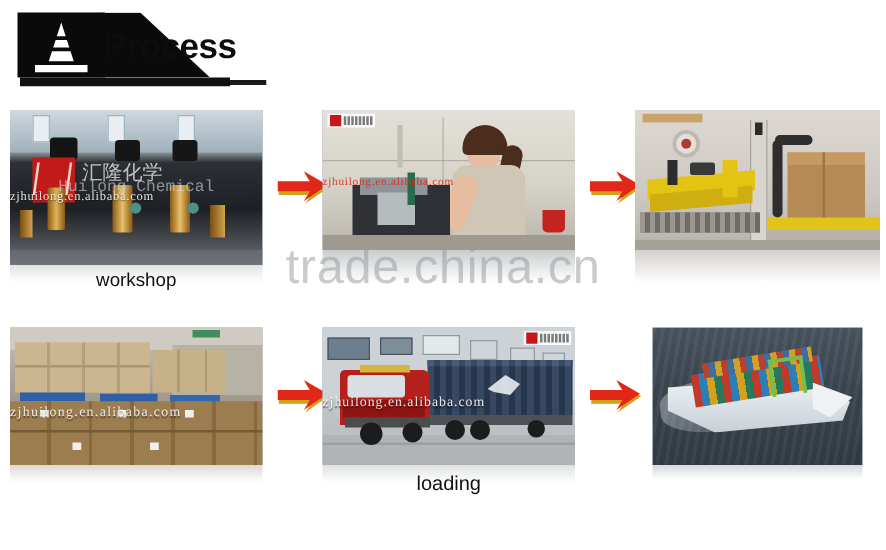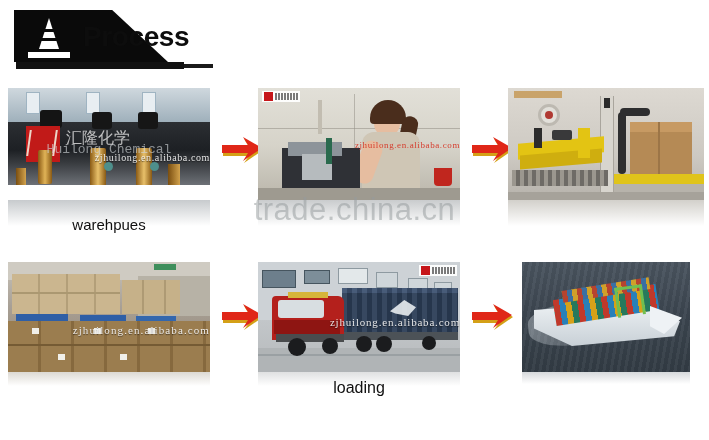--- a/index.html
+++ b/index.html
@@ -61,21 +61,21 @@
   .caption {
     position: absolute; width: 100%;
     text-align: center;
     font-size: 15px; color: #101010;
     font-family: "Liberation Sans", sans-serif;
   }
 
   
   .wm {
     position: absolute; left: 0; width: 100%;
-    text-align: right;
+    text-align: left;
     font-family: "Liberation Serif", serif;
     letter-spacing: .6px;
     white-space: nowrap;
     pointer-events: none;
   }
   .wm-alibaba {
     color: rgba(255,255,255,.88);
     font-size: 11px;
     text-shadow: 0 1px 1px rgba(0,0,0,.55);
   }
@@ -93,21 +93,21 @@
   .brandchip .bars i { display: block; width: 2px; height: 7px; background: #7a7a7a; }
 
   
   .arrow { position: absolute; width: 42px; height: 30px; }
 
   
   #trade-watermark {
     position: absolute; left: 0; top: 192px; width: 709px;
     text-align: center;
     font-family: "Liberation Sans", sans-serif;
-    font-size: 31px;
+    font-size: 39px;
     color: rgba(150,155,158,.52);
     letter-spacing: .5px;
     pointer-events: none;
   }
 </style>
 </head>
 <body>
 
 <div id="page">
 
@@ -119,21 +119,21 @@
       <polygon points="23,2 33,33 13,33" fill="#fff"></polygon>
       <rect x="15" y="22" width="16" height="3" fill="#0a0a0a"></rect>
       <rect x="18" y="13" width="10" height="3" fill="#0a0a0a"></rect>
     </svg>
     <div id="header-title">Process</div>
     <div id="header-rule"></div>
     <div id="header-rule2"></div>
   </div>
 
   <div class="cell" style="left:8px; top:88px; width:202px; height:150px;">
-    <div class="photo" style="width:202px; height:97px;">
+    <div class="photo" style="width:202px; height:124px;">
       <div class="scene" style="background:
             linear-gradient(180deg,#b9c4cb 0%,#9aa7b0 26%,#2c2f33 34%,#1d2024 64%,#3a3d41 78%,#6d7177 100%);">
       </div>
 
       <div style="position:absolute;left:0;top:0;width:100%;height:34px;
                   background:linear-gradient(180deg,#cfd8de,#9fb0bb);"></div>
       <div style="position:absolute;left:18px;top:4px;width:14px;height:22px;background:#e8eef2;border:1px solid #9fb4c2;"></div>
       <div style="position:absolute;left:78px;top:4px;width:14px;height:22px;background:#e8eef2;border:1px solid #9fb4c2;"></div>
       <div style="position:absolute;left:134px;top:4px;width:14px;height:22px;background:#e8eef2;border:1px solid #9fb4c2;"></div>
 
@@ -155,21 +155,21 @@
       <div style="position:absolute;left:160px;top:76px;width:12px;height:26px;background:linear-gradient(90deg,#7a4e10,#d2a24c);"></div>
 
       <div style="position:absolute;left:96px;top:74px;width:9px;height:9px;border-radius:50%;background:#4e8f8c;"></div>
       <div style="position:absolute;left:142px;top:74px;width:9px;height:9px;border-radius:50%;background:#4e8f8c;"></div>
       <div class="wm wm-alibaba" style="top:64px; font-size:10px;">zjhuilong.en.alibaba.com</div>
       <div style="position:absolute;left:0;top:54px;width:100%;text-align:center;
                   color:rgba(210,215,218,.62);font-size:13px;font-family:Liberation Mono, monospace;">Huilong Chemical</div>
     </div>
     <div class="reflection" style="top:112px;
          background:linear-gradient(180deg,rgba(120,128,134,.75),rgba(255,255,255,0));"></div>
-    <div class="caption" style="top:128px;">warehpues</div>
+    <div class="caption" style="top:128px;">workshop</div>
   </div>
 
   <svg class="arrow" style="left:222px; top:136px;" viewBox="0 0 42 30">
     <polygon points="1,20 27,20 22,27 41,14 22,3 27,11 1,11" fill="#d4a017"></polygon>
     <polygon points="0,17 26,17 21,25 40,12 21,1 26,9 0,9" fill="#e02718"></polygon>
   </svg>
 
   <div class="cell" style="left:258px; top:88px; width:202px; height:150px;">
     <div class="photo" style="width:202px; height:112px;">
       <div class="scene" style="background:linear-gradient(180deg,#e2e0d8 0%,#d6d3c9 52%,#b9b5aa 100%);"></div>

